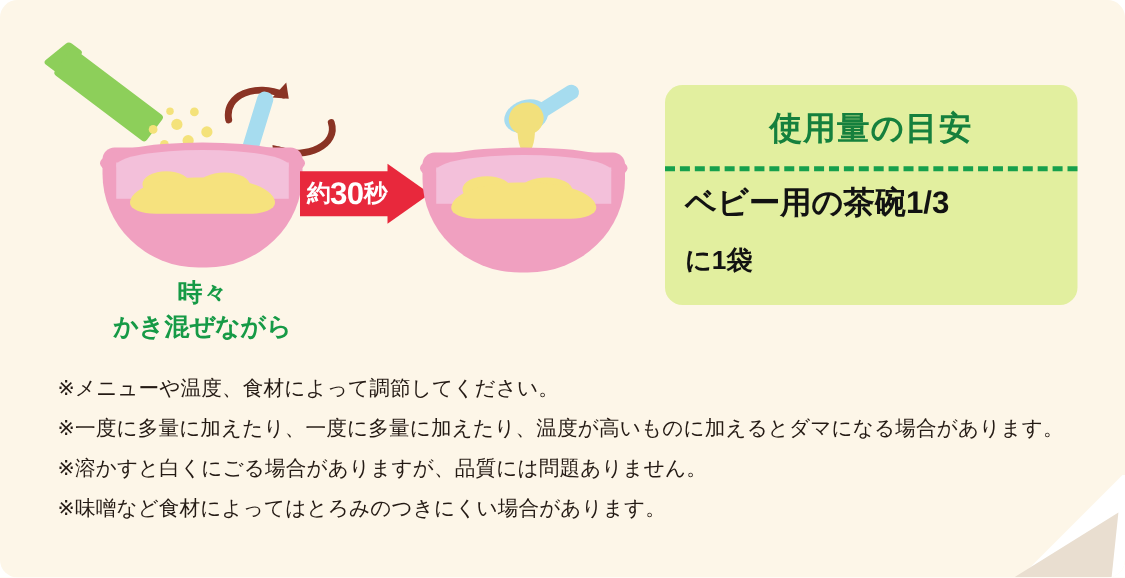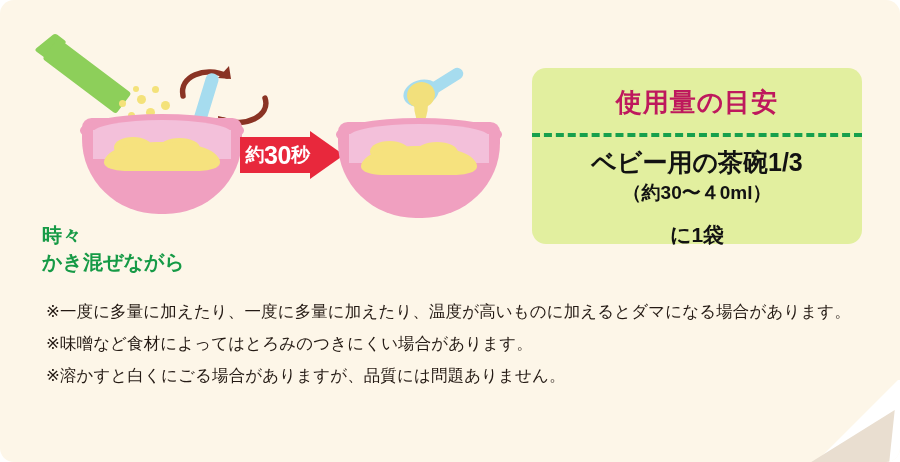--- a/index.html
+++ b/index.html
@@ -149,43 +149,43 @@
   }
   .drip-tail{
     position:absolute;left:414px;top:99px;
     width:14px;height:24px;
     background:#f2e07c;
     border-radius:40% 40% 50% 50% / 20% 20% 80% 80%;
   }
 
   
   .caption{
-    position:absolute;
+    position:absolute;text-align:center;
     color:#169a46;font-weight:bold;font-size:20px;line-height:1.35;
     white-space:pre-line;
   }
 
   
   .panel{
     position:absolute;left:532px;top:68px;
     width:330px;height:176px;
     background:#e2ef9f;border-radius:14px;
   }
   .panel-title{
     position:absolute;left:0;top:17px;width:100%;
-    text-align:center;color:#be185d;
+    text-align:center;color:#15803d;
     font-weight:bold;font-size:26px;letter-spacing:1px;
   }
   .panel-divider{
     position:absolute;left:0;top:65px;width:100%;height:0;
     border-top:4px dashed #16a04c;
   }
   .panel-body{
-    position:absolute;left:0;top:78px;width:100%;
-    text-align:center;color:#121212;font-weight:bold;line-height:1.3;
+    position:absolute;left:16px;top:78px;width:100%;
+    color:#121212;font-weight:bold;line-height:1.3;
   }
   .panel-body .l1{font-size:25px;display:block;letter-spacing:0px;}
   .panel-body .l2{font-size:19px;display:block;margin-top:2px;}
   .panel-body .l3{font-size:21px;display:block;margin-top:16px;}
 
   
   .notes{
     position:absolute;left:46px;top:296px;width:800px;
     color:#241a14;font-size:16.5px;line-height:1.93;
     letter-spacing:0.1px;
@@ -264,29 +264,29 @@
 
     <div class="caption" style="left:42px;top:222px;width:240px;">時々
 かき混ぜながら</div>
   </div>
 
   <div class="panel">
     <div class="panel-title">使用量の目安</div>
     <div class="panel-divider"></div>
     <div class="panel-body">
       <span class="l1">ベビー用の茶碗1/3</span>
-      <span class="l2">（約30〜４0ml）</span>
       <span class="l3">に1袋</span>
     </div>
   </div>
 
   <div class="notes">
+    <div>※メニューや温度、食材によって調節してください。</div>
     <div>※一度に多量に加えたり、一度に多量に加えたり、温度が高いものに加えるとダマになる場合があります。</div>
+    <div>※溶かすと白くにごる場合がありますが、品質には問題ありません。</div>
     <div>※味噌など食材によってはとろみのつきにくい場合があります。</div>
-    <div>※溶かすと白くにごる場合がありますが、品質には問題ありません。</div>
   </div>
 
   <div class="fold-wrap">
     <div class="fold-white"></div>
     <div class="fold-shade"></div>
   </div>
 
 </div>
 
 </body></html>

